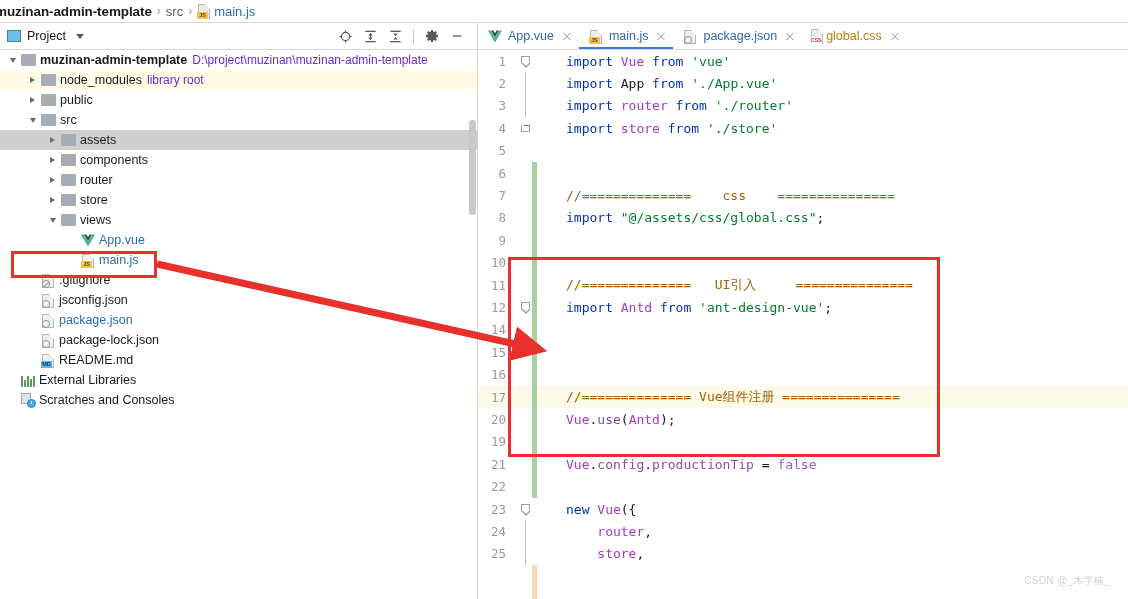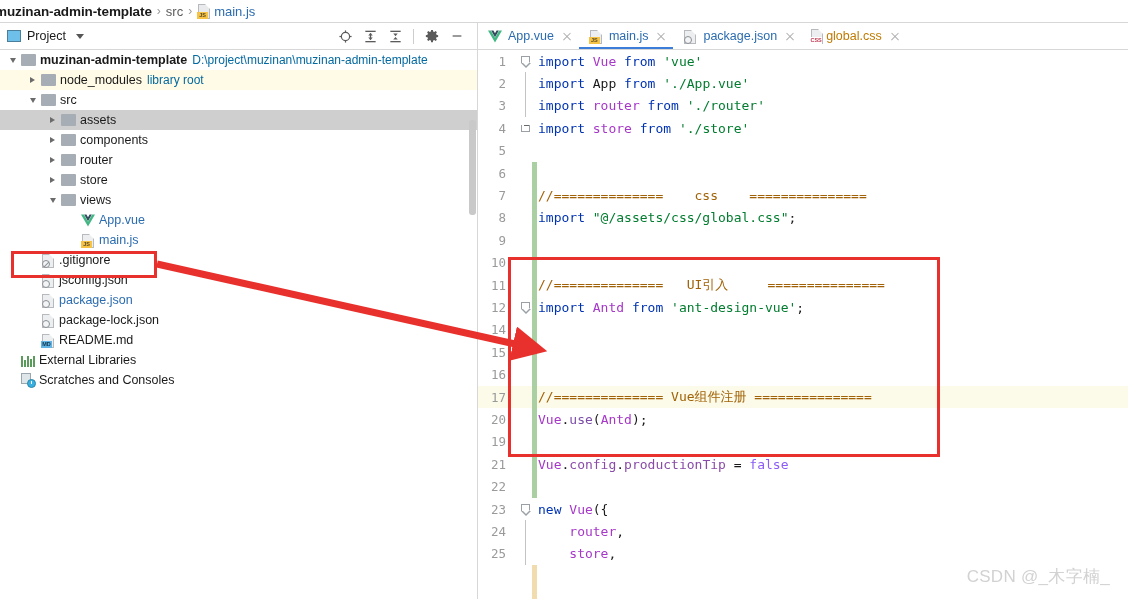--- a/index.html
+++ b/index.html
@@ -165,21 +165,21 @@
   }
   .folder-ico .tab {
     position: absolute; left: 0; top: 0;
     width: 7px; height: 3px;
     background: #a6adb4;
     border-radius: 1px 1px 0 0;
   }
   .tree-label { margin-right: 5px; }
   .tree-label.bold { font-weight: bold; }
   .tree-label.blue { color: #2b6cb0; }
-  .tree-note { color: #0369a1; font-size: 12px; }
+  .tree-note { color: #6d28d9; font-size: 12px; }
 
   
   .icon-vue {
     width: 14px; height: 13px; margin: 0 4px 0 2px;
     flex: 0 0 auto; position: relative;
   }
   .icon-vue svg { display: block; }
 
   
   .icon-file {
@@ -354,21 +354,21 @@
   .foldcol {
     width: 14px; flex: 0 0 auto;
     position: relative; height: 22.4px;
   }
   .changebar {
     position: absolute;
     left: 54px; width: 5px;
     background: #a9cfa2;
   }
   .changebar.tan { background: #f0dcae; }
-  .code-text { padding-left: 6px; }
+  .code-text { padding-left: 6px; margin-left: 28px; }
 
   
   .kw  { color: #0033b3; }
   .cls { color: #a637c9; }
   .str { color: #027c2f; }
   .cmt { color: #a16207; }
   .fn  { color: #7b4ca8; }
   .pln { color: #1a1a1a; text-align: right; }
   .num { color: #8b5cf6; }
   .prop{ color: #8a4ba8; }
@@ -416,21 +416,21 @@
   #anno-tree-box { left: 11px; top: 251px; width: 146px; height: 27px; }
   #anno-code-box { left: 508px; top: 257px; width: 432px; height: 200px; }
 
   .anno-arrow { position: absolute; left: 0; top: 0; pointer-events: none; }
 
   
   .watermark {
     position: absolute;
     right: 18px; bottom: 11px;
     color: #d2d2d2;
-    font-size: 17px;
+    font-size: 10px;
     font-family: "Liberation Sans", sans-serif;
     letter-spacing: 0.3px;
     user-select: none;
   }
 </style>
 </head>
 <body>
 
 <div id="app">
 
@@ -513,20 +513,31 @@
           <span style="display: inline-block; width: 26px; flex: 0 0 auto;"></span>
           <span class="twisty">
             <span class="ar-right"></span>
           </span>
           <span class="folder-ico">
             <span class="tab"></span>
             <span class="body"></span>
           </span>
           <span class="tree-label">node_modules</span>
           <span class="tree-note">library root</span>
+        </div>
+        <div class="tree-row">
+          <span style="display: inline-block; width: 26px; flex: 0 0 auto;"></span>
+          <span class="twisty">
+            <span class="ar-right"></span>
+          </span>
+          <span class="folder-ico">
+            <span class="tab"></span>
+            <span class="body"></span>
+          </span>
+          <span class="tree-label">public</span>
         </div>
         <div class="tree-row">
           <span style="display: inline-block; width: 26px; flex: 0 0 auto;"></span>
           <span class="twisty">
             <span class="ar-down"></span>
           </span>
           <span class="folder-ico">
             <span class="tab"></span>
             <span class="body"></span>
           </span>

